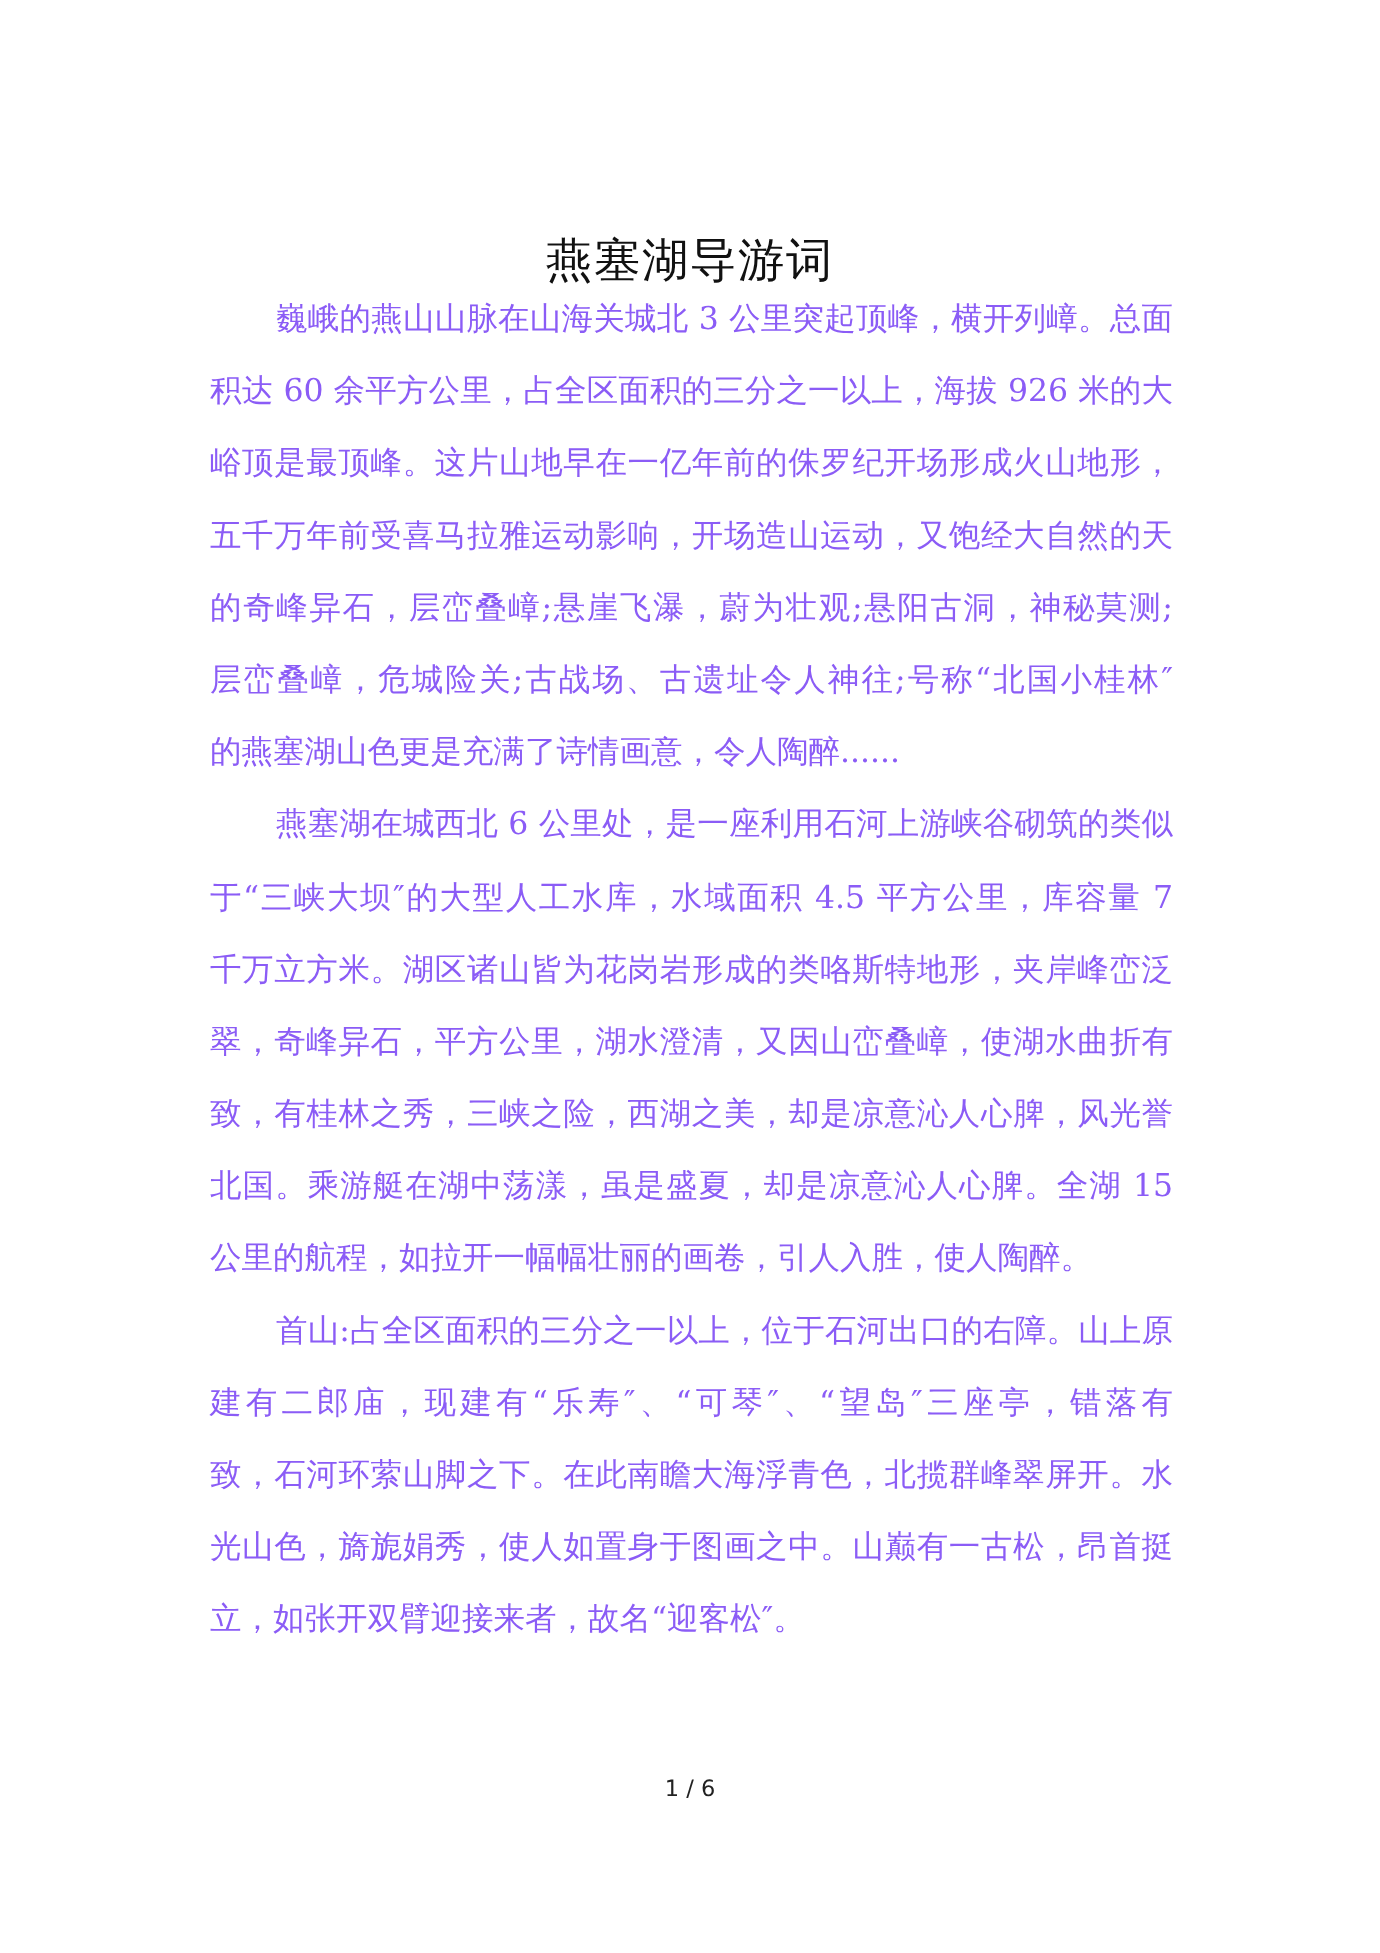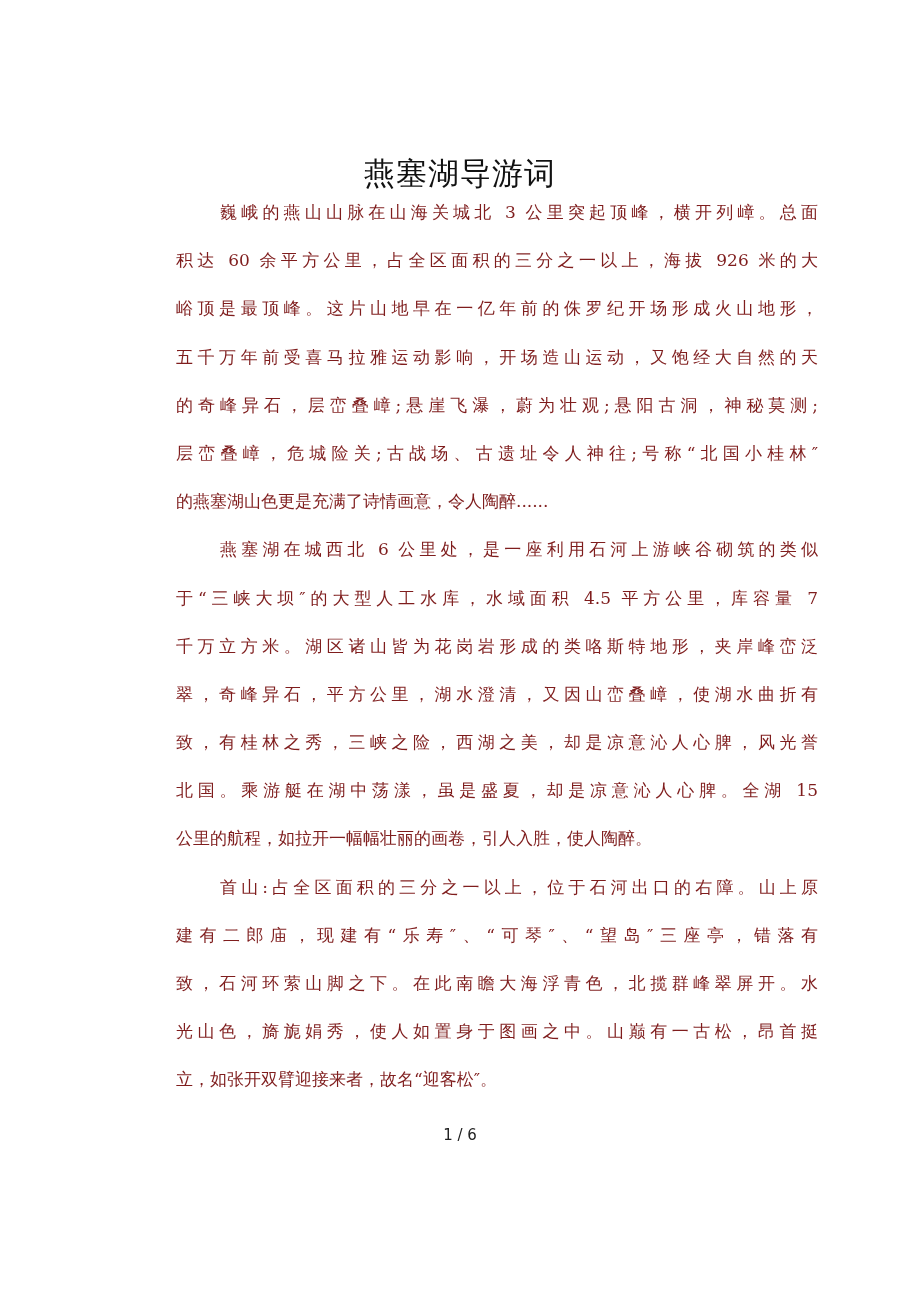--- a/index.html
+++ b/index.html
@@ -5,28 +5,28 @@
   html, body { margin: 0; padding: 0; background: #ffffff; }
   body { width: 920px; height: 1302px; position: relative; overflow: hidden; }
   .page { position: absolute; left: 0; top: 0; width: 920px; height: 1302px; background: #fff; }
   .title {
     position: absolute; left: 0; width: 920px; top: 152px;
     text-align: center; font-family: Liberation Serif, serif;
     font-size: 31px; color: #111; line-height: 44px; letter-spacing: 1px;
   }
   .body-text {
     position: absolute; left: 140px; width: 642px; top: 192px;
-    font-family: "DejaVu Serif", serif; font-size: 17px; color: #7f1d1d; margin-left: 36px;
+    font-family: "DejaVu Serif", serif; font-size: 21px; color: #8b5cf6;
   }
   .para { margin: 0; }
   .line { display: block; height: 48.2px; line-height: 40px; white-space: nowrap; text-align: justify; text-align-last: justify; }
   .line.indent { padding-left: 44px; }
   .line.last { text-align-last: left; }
   .page-number {
-    position: absolute; left: 0; width: 920px; top: 1126px; text-align: center;
+    position: absolute; left: 0; width: 920px; top: 1183px; text-align: center;
     font-family: "DejaVu Sans", sans-serif; font-size: 15px; color: #222;
   }
 </style>
 </head>
 <body>
 
 <div class="page">
   <div class="title">燕塞湖导游词</div>
   <div class="body-text" id="body-text">
       <div class="para">

